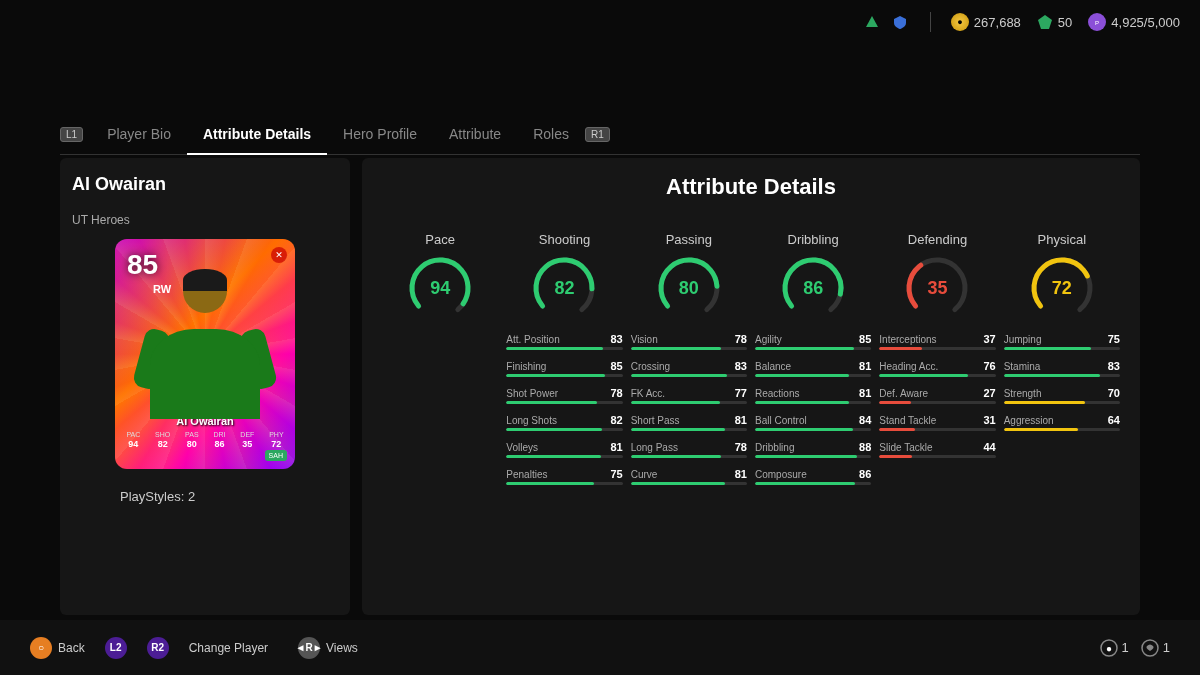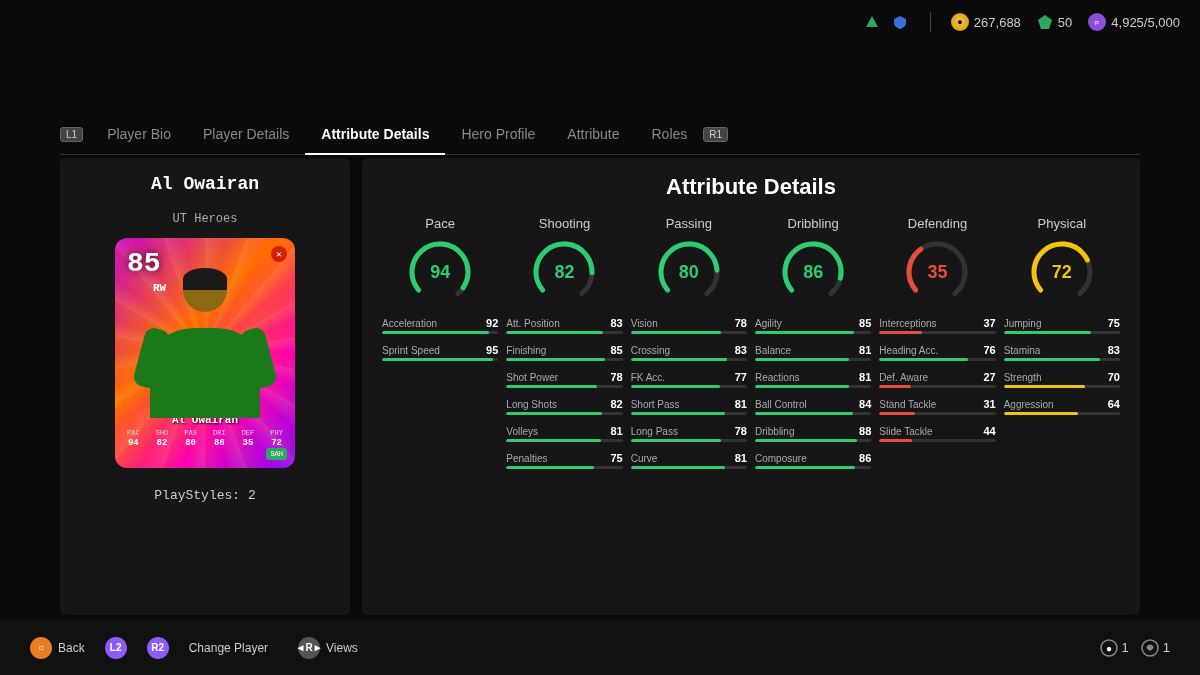--- a/index.html
+++ b/index.html
@@ -117,24 +117,23 @@
     }
 
     
     .left-panel {
       width: 290px;
       flex-shrink: 0;
       background: #161616;
       border-radius: 6px;
       display: flex;
       flex-direction: column;
-      align-items: center;
+      align-items: flex-start;
       padding: 16px 12px;
       position: relative;
-      font-family: Liberation Mono, monospace;
     }
     .player-name-title {
       font-size: 18px;
       font-weight: bold;
       color: #fff;
       text-align: center;
     }
     .player-subtitle {
       font-size: 12px;
       color: #aaa;
@@ -230,20 +229,21 @@
       border-radius: 50%;
       background: rgba(200,0,0,0.7);
       display: flex; align-items: center; justify-content: center;
       font-size: 9px;
     }
 
     .playstyles-label {
       font-size: 13px;
       color: #ccc;
       margin-top: 8px;
+      margin-left: 48px;
     }
 
     
     .right-panel {
       flex: 1;
       background: #161616;
       border-radius: 6px;
       padding: 16px 20px;
       overflow: hidden;
     }
@@ -264,20 +264,21 @@
     .attr-col {
       display: flex;
       flex-direction: column;
       align-items: center;
     }
     .attr-col-header {
       font-size: 13px;
       color: #ccc;
       margin-bottom: 6px;
       text-align: center;
+      margin-top: 16px;
     }
 
     
     .gauge-container {
       position: relative;
       width: 70px;
       height: 70px;
       margin-bottom: 10px;
     }
     .gauge-container svg {
@@ -349,21 +350,21 @@
     .bottom-btn {
       display: flex;
       align-items: center;
       gap: 6px;
       font-size: 12px;
       color: #ccc;
     }
     .btn-circle {
       width: 22px; height: 22px;
       border-radius: 50%;
-      background: #8b5cf6;
+      background: #4c1d95;
       display: flex; align-items: center; justify-content: center;
       font-size: 10px;
       font-weight: bold;
       color: #fff;
     }
     .btn-circle.orange { background: #e67e22; }
     .bottom-right {
       display: flex;
       align-items: center;
       gap: 12px;
@@ -411,23 +412,20 @@
         </svg>
     </div>
     <span>4,925/5,000</span>
   </div>
 </div>
 
 <div class="nav-tabs">
   <span class="tab-badge">L1</span>
   <div class="nav-tab">
     <span>Player Bio</span>
-  </div>
-  <div class="nav-tab">
-    <span>Player Details</span>
   </div>
   <div class="nav-tab active">
     <span>Attribute Details</span>
   </div>
   <div class="nav-tab">
     <span>Hero Profile</span>
   </div>
   <div class="nav-tab">
     <span>Attribute</span>
   </div>
@@ -501,40 +499,20 @@
 
     <div class="attr-col">
           <div class="attr-col-header">Pace</div>
           <div class="gauge-container">
     <svg width="70" height="70" viewBox="0 0 70 70">
       <circle cx="35" cy="35" r="28" stroke="#333" stroke-width="5" fill="none" stroke-dasharray="131.94689145077132 175.92918860102841" stroke-linecap="round"></circle>
       <circle cx="35" cy="35" r="28" stroke="#2ecc71" stroke-width="5" fill="none" stroke-dasharray="124.03007796372503 175.92918860102841" stroke-linecap="round"></circle>
     </svg>
     <div class="gauge-value" style="color:#2ecc71; font-size:18px; font-weight:bold; position:absolute; top:50%; left:50%; transform:translate(-50%,-50%);">94</div>
   </div>
-          <div class="attr-rows">
-            <div class="attr-row">
-              <div class="attr-row-header">
-                <span class="attr-name">Acceleration</span>
-                <span class="attr-val">92</span>
-              </div>
-              <div class="attr-bar">
-                <div class="attr-bar-fill" style="width: 92%; background: rgb(46, 204, 113);"></div>
-              </div>
-            </div>
-            <div class="attr-row">
-              <div class="attr-row-header">
-                <span class="attr-name">Sprint Speed</span>
-                <span class="attr-val">95</span>
-              </div>
-              <div class="attr-bar">
-                <div class="attr-bar-fill" style="width: 95%; background: rgb(46, 204, 113);"></div>
-              </div>
-            </div>
-          </div>
         </div>
         <div class="attr-col">
           <div class="attr-col-header">Shooting</div>
           <div class="gauge-container">
     <svg width="70" height="70" viewBox="0 0 70 70">
       <circle cx="35" cy="35" r="28" stroke="#333" stroke-width="5" fill="none" stroke-dasharray="131.94689145077132 175.92918860102841" stroke-linecap="round"></circle>
       <circle cx="35" cy="35" r="28" stroke="#2ecc71" stroke-width="5" fill="none" stroke-dasharray="108.19645098963248 175.92918860102841" stroke-linecap="round"></circle>
     </svg>
     <div class="gauge-value" style="color:#2ecc71; font-size:18px; font-weight:bold; position:absolute; top:50%; left:50%; transform:translate(-50%,-50%);">82</div>
   </div>

